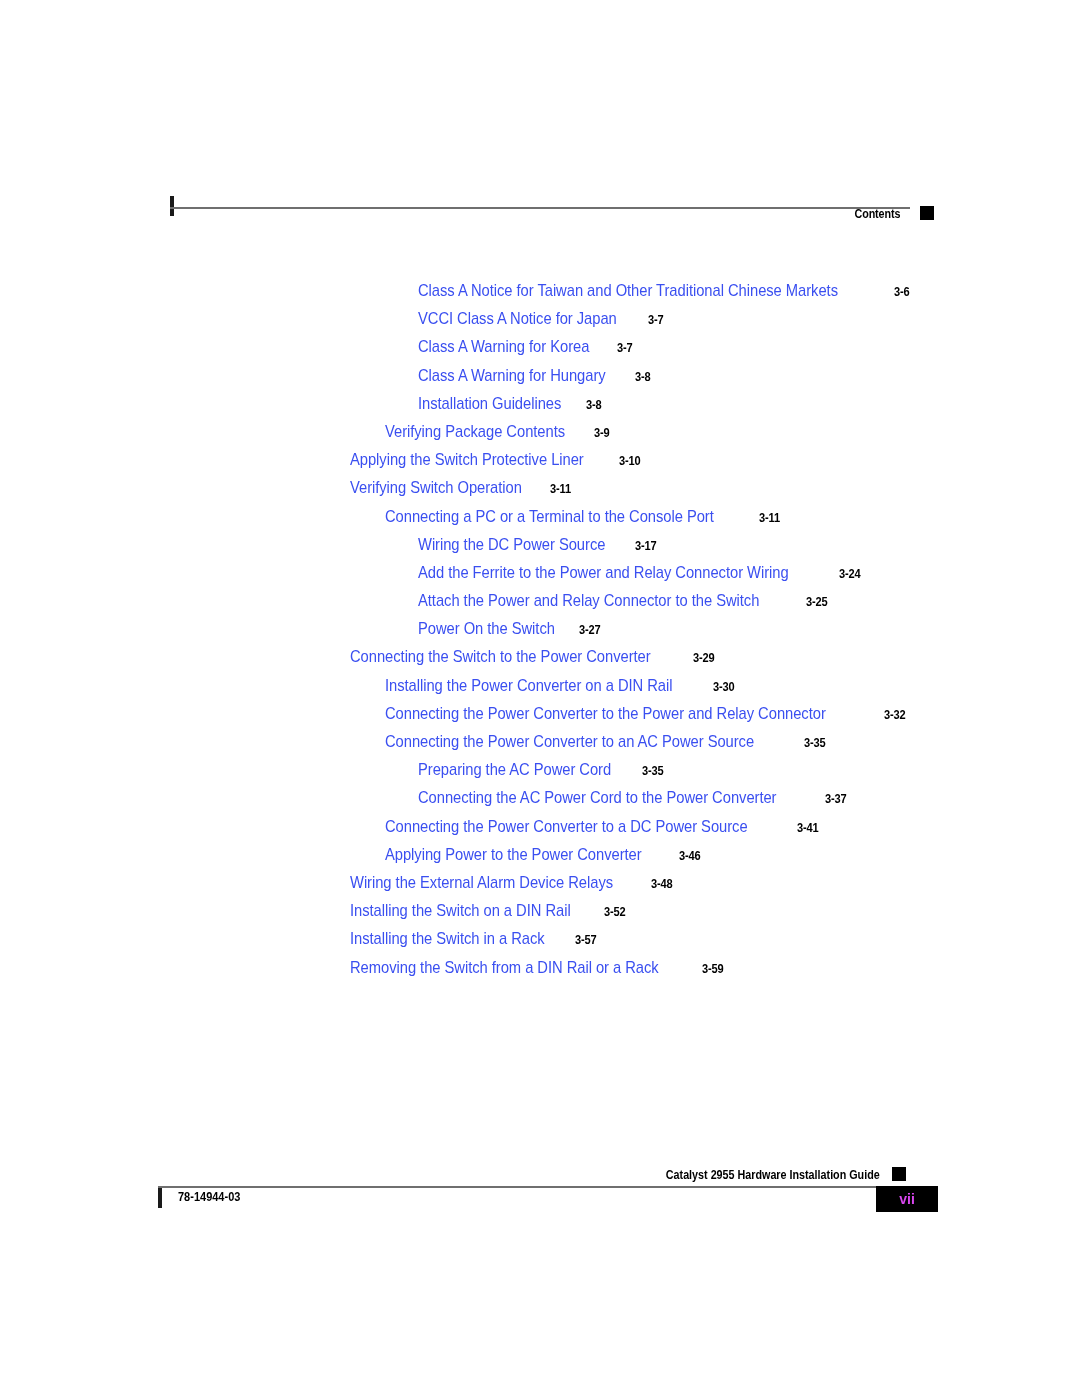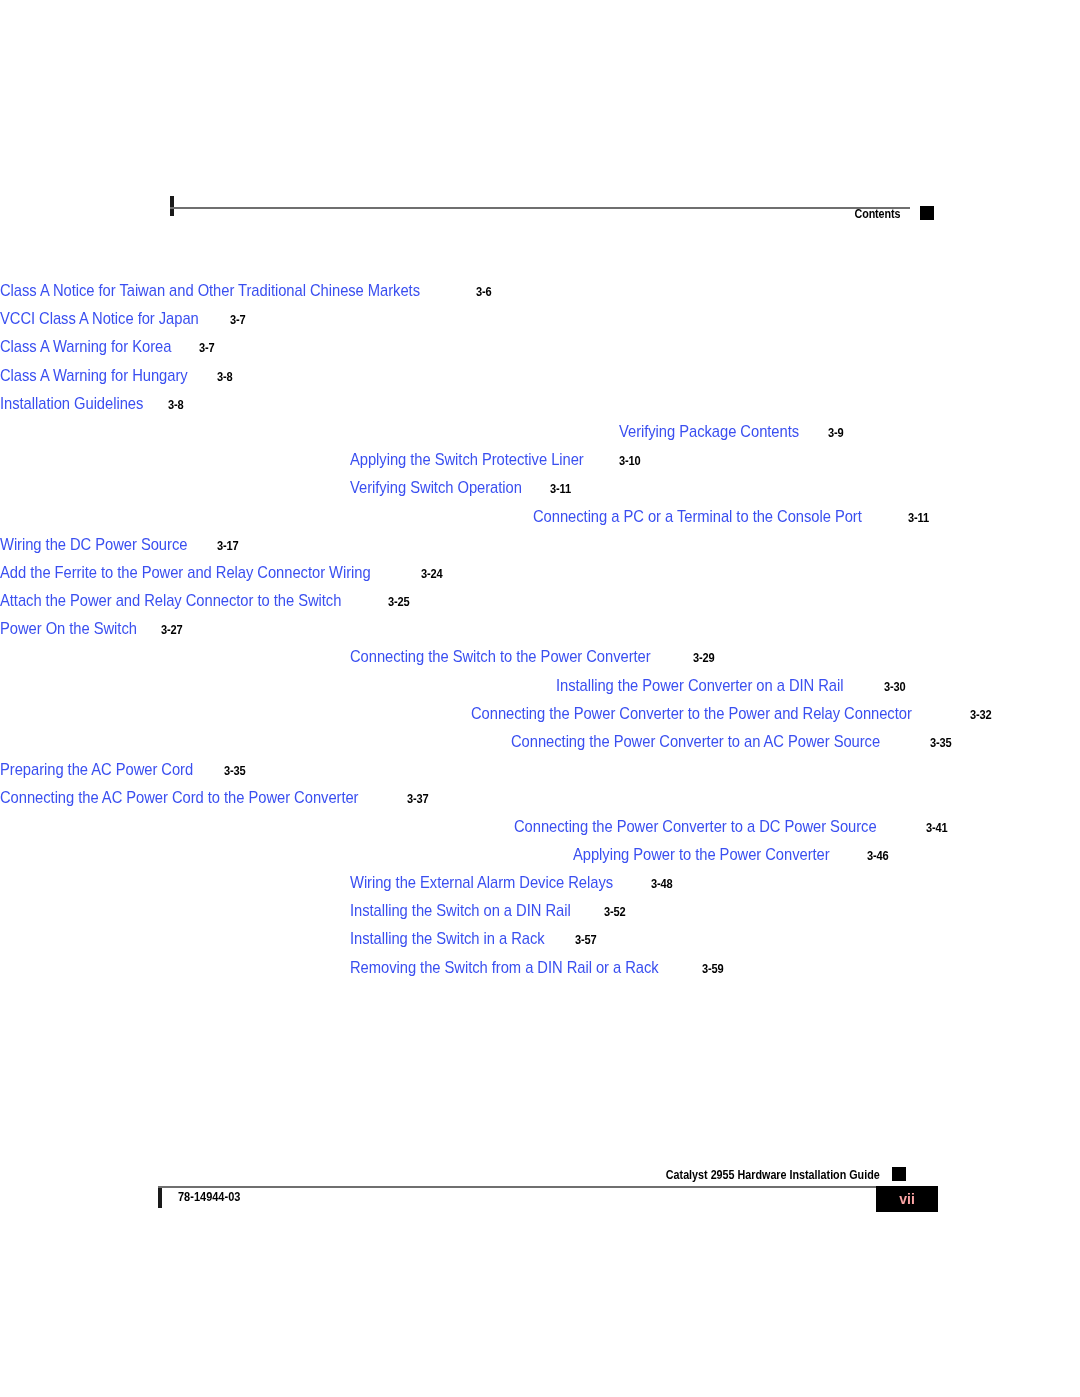--- a/index.html
+++ b/index.html
@@ -99,22 +99,22 @@
     font-weight: bold;
     color: #000000;
     font-family: "Liberation Sans Narrow", "Liberation Sans", sans-serif;
     transform: scaleX(0.88);
     transform-origin: left center;
     vertical-align: baseline;
     letter-spacing: -0.2px;
   }
   
   .lvl1 { padding-left: 350px; text-decoration: underline; }
-  .lvl2 { padding-left: 385px; text-align: center; }
-  .lvl3 { }
+  .lvl2 { padding-left: 385px; }
+  .lvl3 { padding-left: 418px; }
 
   
   .gap-sm { display: inline-block; width: 9px; }
 
   
   .footer {
     position: absolute;
     left: 158px;
     top: 1164px;
     width: 764px;
@@ -177,21 +177,21 @@
     background: #000000;
   }
   .footer-pagenum {
     position: absolute;
     left: 0;
     top: 0;
     width: 62px;
     height: 26px;
     line-height: 26px;
     text-align: center;
-    color: #fca5a5;
+    color: #d946ef;
     font-size: 14px;
     font-weight: bold;
     font-family: "Liberation Sans Narrow", "Liberation Sans", sans-serif;
   }
 </style>
 </head>
 <body>
 
 <div class="page">
 

